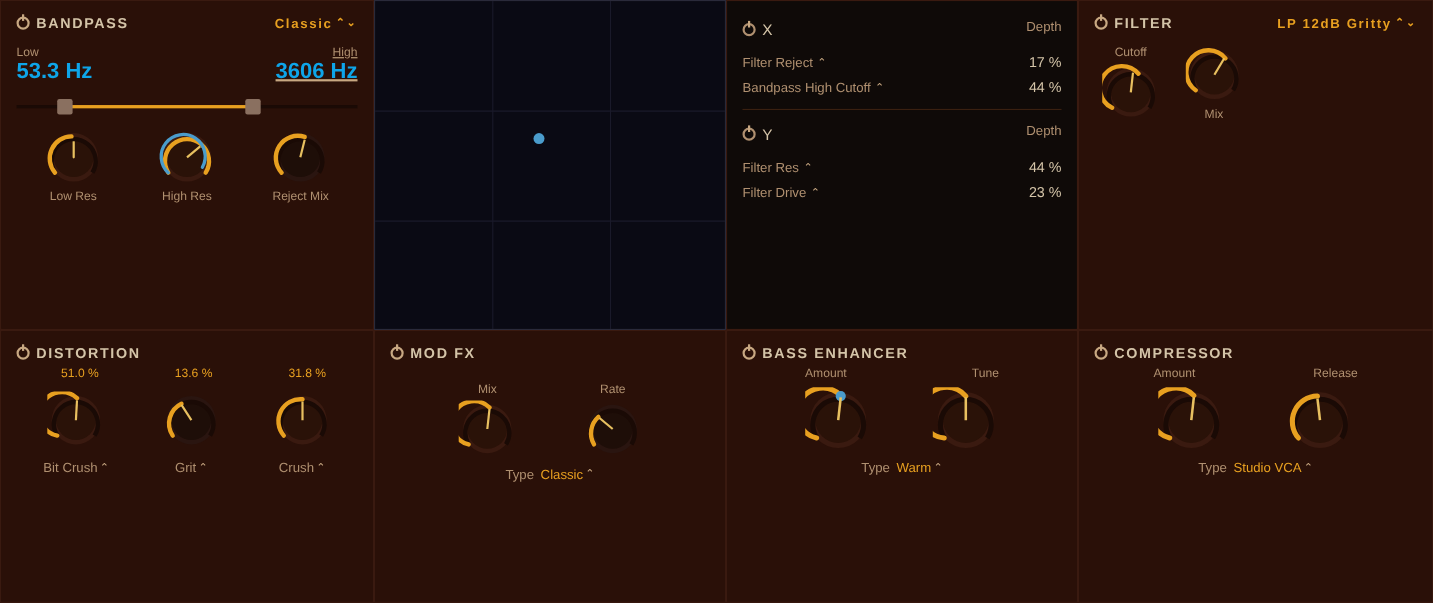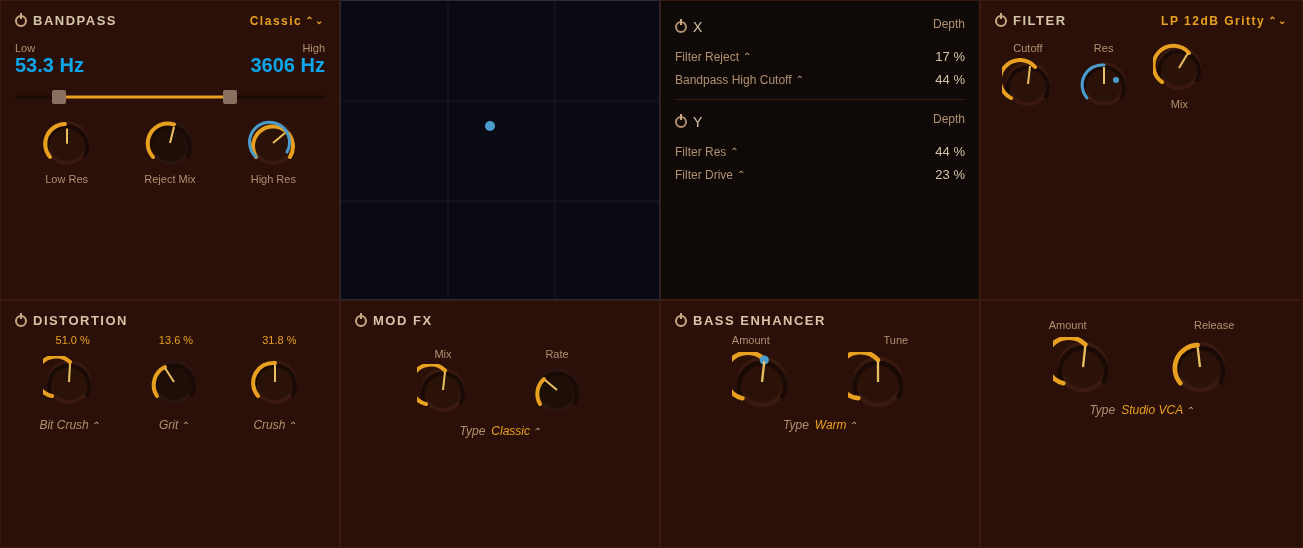--- a/index.html
+++ b/index.html
@@ -267,21 +267,20 @@
     .knob-track { stroke: #1a0a05; stroke-width: 4; fill: none; }
     .knob-arc-orange { stroke: #e8a020; stroke-width: 4; fill: none; stroke-linecap: round; }
     .knob-arc-blue { stroke: #4a9ccc; stroke-width: 3; fill: none; stroke-linecap: round; }
     .knob-tick { stroke: #e8c060; stroke-width: 2; }
 
     .subtype-row {
       display: flex;
       align-items: center;
       margin-top: 6px;
       font-size: 12px;
-      font-style: italic;
     }
     .subtype-key {
       color: #b09070;
     }
     .subtype-val {
       color: #e8a020;
       margin-left: 4px;
     }
   </style>
 </head>
@@ -296,21 +295,21 @@
       <span class="type-label">
         <span>Classic</span>
         <span class="chevron">⌃⌄</span>
       </span>
     </div>
     <div class="bandpass-hz-row">
       <div class="hz-group">
         <span class="hz-label">Low</span>
         <span class="hz-value">53.3 Hz</span>
       </div>
-      <div class="hz-group" style="text-align:right;">
+      <div class="hz-group" style="text-align:right;text-decoration:underline;">
         <span class="hz-label">High</span>
         <span class="hz-value">3606 Hz</span>
       </div>
     </div>
     <div class="slider-container">
       <div class="slider-track">
         <div class="slider-fill"></div>
       </div>
       <div class="slider-thumb slider-thumb-left"></div>
       <div class="slider-thumb slider-thumb-right"></div>
@@ -326,42 +325,42 @@
             <path d="M 9 40 A 20 20 0 1 1 43 40" class="knob-track" stroke-width="3"></path>
             <path d="M 9 40 A 20 20 0 0 1 24 7" class="knob-arc-orange" stroke-width="3"></path>
           </svg>
         </div>
         <span class="knob-label">Low Res</span>
       </div>
 
       <div class="knob-container">
         <div class="knob">
           <svg viewBox="0 0 52 52">
-            <circle cx="26" cy="26" r="22" fill="#2a1510"></circle>
-            <circle cx="26" cy="26" r="18" fill="#1e0e08"></circle>
-            <path d="M 9 40 A 20 20 0 1 1 43 40" class="knob-track" stroke-width="3"></path>
-            <path d="M 9 40 A 20 20 0 0 1 30 7.5" class="knob-arc-orange" stroke-width="3"></path>
-            <line x1="26" y1="26" x2="30" y2="10" class="knob-tick"></line>
-          </svg>
-        </div>
-        <span class="knob-label">Reject Mix</span>
-      </div>
-
-      <div class="knob-container">
-        <div class="knob">
-          <svg viewBox="0 0 52 52">
             <circle cx="26" cy="26" r="22" class="knob-bg"></circle>
             <circle cx="26" cy="26" r="18" class="knob-inner"></circle>
             <path d="M 9 40 A 20 20 0 1 1 43 40" class="knob-track" stroke-width="3"></path>
             <path d="M 9 40 A 20 20 0 1 1 43 40" class="knob-arc-orange" stroke-width="3"></path>
             <path d="M 9 40 A 20 20 0 1 1 40 35" stroke="#4a9ccc" stroke-width="3" fill="none" stroke-linecap="round"></path>
             <line x1="26" y1="26" x2="38" y2="16" class="knob-tick"></line>
           </svg>
         </div>
         <span class="knob-label">High Res</span>
+      </div>
+
+      <div class="knob-container">
+        <div class="knob">
+          <svg viewBox="0 0 52 52">
+            <circle cx="26" cy="26" r="22" fill="#2a1510"></circle>
+            <circle cx="26" cy="26" r="18" fill="#1e0e08"></circle>
+            <path d="M 9 40 A 20 20 0 1 1 43 40" class="knob-track" stroke-width="3"></path>
+            <path d="M 9 40 A 20 20 0 0 1 30 7.5" class="knob-arc-orange" stroke-width="3"></path>
+            <line x1="26" y1="26" x2="30" y2="10" class="knob-tick"></line>
+          </svg>
+        </div>
+        <span class="knob-label">Reject Mix</span>
       </div>
     </div>
   </div>
 
   <div class="panel xy-panel">
     <div class="xy-grid">
       <svg width="100%" height="100%" style="position:absolute;top:0;left:0;">
 
         <line x1="0" y1="100" x2="320" y2="100" stroke="#1a1a2a" stroke-width="1"></line>
         <line x1="0" y1="200" x2="320" y2="200" stroke="#1a1a2a" stroke-width="1"></line>
@@ -439,33 +438,20 @@
           <svg viewBox="0 0 52 52">
             <circle cx="26" cy="26" r="22" class="knob-bg"></circle>
             <circle cx="26" cy="26" r="18" class="knob-inner"></circle>
             <path d="M 9 40 A 20 20 0 1 1 43 40" class="knob-track" stroke-width="3"></path>
             <path d="M 9 40 A 20 20 0 1 1 33 9" class="knob-arc-orange" stroke-width="3"></path>
             <line x1="26" y1="26" x2="28" y2="8" class="knob-tick"></line>
           </svg>
         </div>
       </div>
 
-      <div class="knob-container">
-        <span class="knob-label">Res</span>
-        <div class="knob">
-          <svg viewBox="0 0 52 52">
-            <circle cx="26" cy="26" r="22" class="knob-bg"></circle>
-            <circle cx="26" cy="26" r="18" class="knob-inner"></circle>
-            <path d="M 9 40 A 20 20 0 1 1 43 40" class="knob-track" stroke-width="3"></path>
-            <path d="M 9 40 A 20 20 0 0 1 26 7" class="knob-arc-blue" stroke-width="3"></path>
-            <circle cx="38" cy="22" r="3" fill="#4a9ccc"></circle>
-            <line x1="26" y1="26" x2="26" y2="9" class="knob-tick" stroke="#4a9ccc"></line>
-          </svg>
-        </div>
-      </div>
 
 
       <div class="knob-container">
         <div class="knob">
           <svg viewBox="0 0 52 52">
             <circle cx="26" cy="26" r="22" class="knob-bg"></circle>
             <circle cx="26" cy="26" r="18" class="knob-inner"></circle>
             <path d="M 9 40 A 20 20 0 1 1 43 40" class="knob-track" stroke-width="3"></path>
             <path d="M 9 40 A 20 20 0 1 1 36 11" class="knob-arc-orange" stroke-width="3"></path>
             <line x1="26" y1="26" x2="35" y2="11" class="knob-tick"></line>
@@ -615,20 +601,24 @@
       </div>
     </div>
     <div class="subtype-row" style="justify-content:center;margin-top:6px;">
       <span class="subtype-key">Type</span>
       <span class="subtype-val" style="margin-left:6px;">Warm</span>
       <span style="color:#c8a882;font-size:10px;margin-left:2px;">⌃</span>
     </div>
   </div>
 
   <div class="panel compressor-panel">
+    <div class="panel-title">
+      <span class="power-icon"></span>
+      <span>COMPRESSOR</span>
+    </div>
     <div style="display:flex;justify-content:space-around;margin-top:6px;">
       <span class="knob-label">Amount</span>
       <span class="knob-label">Release</span>
     </div>
     <div class="bottom-knobs bottom-knobs-2" style="margin-top:6px;">
 
       <div class="knob-container">
         <div class="knob" style="width:60px;height:60px;">
           <svg viewBox="0 0 52 52">
             <circle cx="26" cy="26" r="22" class="knob-bg"></circle>

